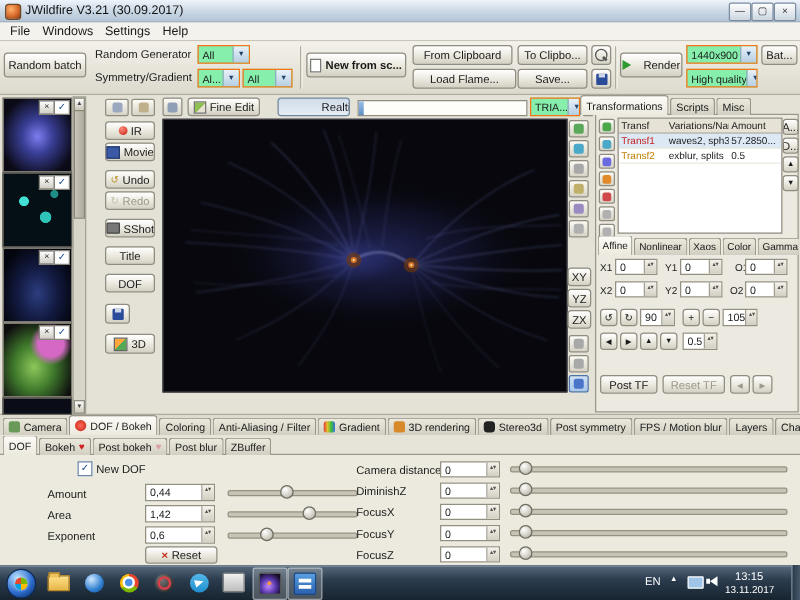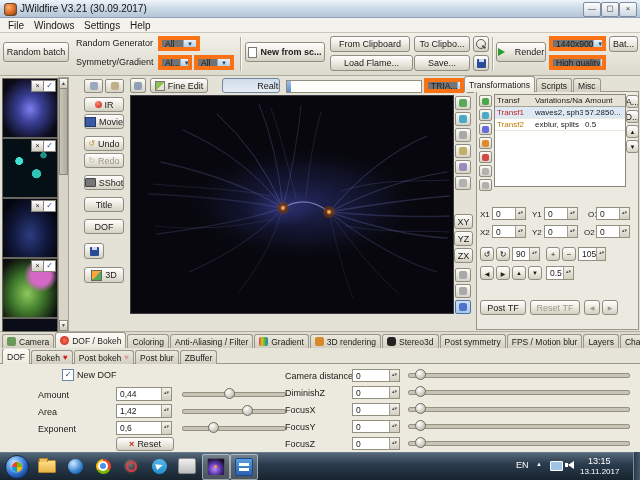--- a/index.html
+++ b/index.html
@@ -17,21 +17,21 @@
   .menubar{top:18px;height:15px;background:#f4f2ec;border-bottom:1px solid #c8c5ba;}
   .menu-item{position:absolute;top:1px;padding:1px 6px;font-size:10px;}
   
   .toolbar{top:33px;height:43px;background:linear-gradient(#f3f1ea,#dcd9cd);border-bottom:1px solid #aeab9f;}
   .b{position:absolute;box-sizing:border-box;display:flex;align-items:center;justify-content:center;gap:3px;
      background:linear-gradient(#ffffff 0%,#ece9e0 50%,#d3d0c3 100%);border:1px solid #8f8c80;border-radius:3px;
      font-size:9px;padding:0 3px;white-space:nowrap;overflow:hidden;}
   .b.dis{color:#9d998e;}
   .b.pressed{background:linear-gradient(#cfdce8,#e6edf4);border-color:#6f87a0;}
   .lab{position:absolute;font-size:9px;white-space:nowrap;}
-  .dd{position:absolute;box-sizing:border-box;background:#737373;border:4px solid #f97316;font-size:8.5px;
+  .dd{position:absolute;box-sizing:border-box;background:#86efac;border:1px solid #f97316;font-size:8.5px;
       display:flex;align-items:center;padding-left:3px;white-space:nowrap;overflow:hidden;}
   .dd .arr{margin-left:auto;align-self:stretch;width:12px;flex:0 0 12px;background:linear-gradient(#e9f1f8,#b6cee3);
       border-left:1px solid #92aac0;display:flex;align-items:center;justify-content:center;font-size:6px;color:#23466e;}
   .vsep{position:absolute;width:1px;background:#b0ad9f;box-shadow:1px 0 0 #fbfaf4;}
   .spin{position:absolute;box-sizing:border-box;background:#fff;border:1px solid #93907f;font-size:8.5px;
       display:flex;align-items:center;padding-left:3px;white-space:nowrap;overflow:hidden;}
   .spin .ud{margin-left:auto;flex:0 0 9px;align-self:stretch;width:9px;background:linear-gradient(#f4f2ec,#d2cfc2);
       border-left:1px solid #a39f93;color:#56534b;font-size:5px;line-height:4px;text-align:center;word-break:break-all;padding-top:2px;}
   .slider{position:absolute;height:11px;}
   .slider::before{content:"";position:absolute;left:0;right:0;top:4px;height:3px;background:#c7c3b6;border:1px solid #96927f;border-radius:2px;}
@@ -436,20 +436,37 @@
   <div class="b" style="left:626px;top:110px;width:13px;height:13px;padding:0 1px;">
       <span>D...</span>
     </div>
   <div class="b" style="left:626px;top:125px;width:13px;height:13px;padding:0 1px;">
       <span style="font-size:6px;">▲</span>
     </div>
   <div class="b" style="left:626px;top:140px;width:13px;height:13px;padding:0 1px;">
       <span style="font-size:6px;">▼</span>
     </div>
 
+  <div class="tabrow" style="left:478px;top:189px;width:161px;height:15px;">
+    <span class="tab sel" style="font-size:8px;padding:0 3px;">
+        <span>Affine</span>
+      </span>
+    <span class="tab" style="font-size:8px;padding:0 3px;">
+        <span>Nonlinear</span>
+      </span>
+    <span class="tab" style="font-size:8px;padding:0 3px;">
+        <span>Xaos</span>
+      </span>
+    <span class="tab" style="font-size:8px;padding:0 3px;">
+        <span>Color</span>
+      </span>
+    <span class="tab" style="font-size:8px;padding:0 3px;">
+        <span>Gamma</span>
+      </span>
+  </div>
 
   <span class="lab" style="left:480px;top:210px;font-size:8px;">X1</span>
   <div class="spin" style="left:492px;top:207px;width:34px;height:13px;">
       <span>0</span>
       <span class="ud">▴▾</span>
     </div>
   <span class="lab" style="left:532px;top:210px;font-size:8px;">Y1</span>
   <div class="spin" style="left:544px;top:207px;width:34px;height:13px;">
       <span>0</span>
       <span class="ud">▴▾</span>

